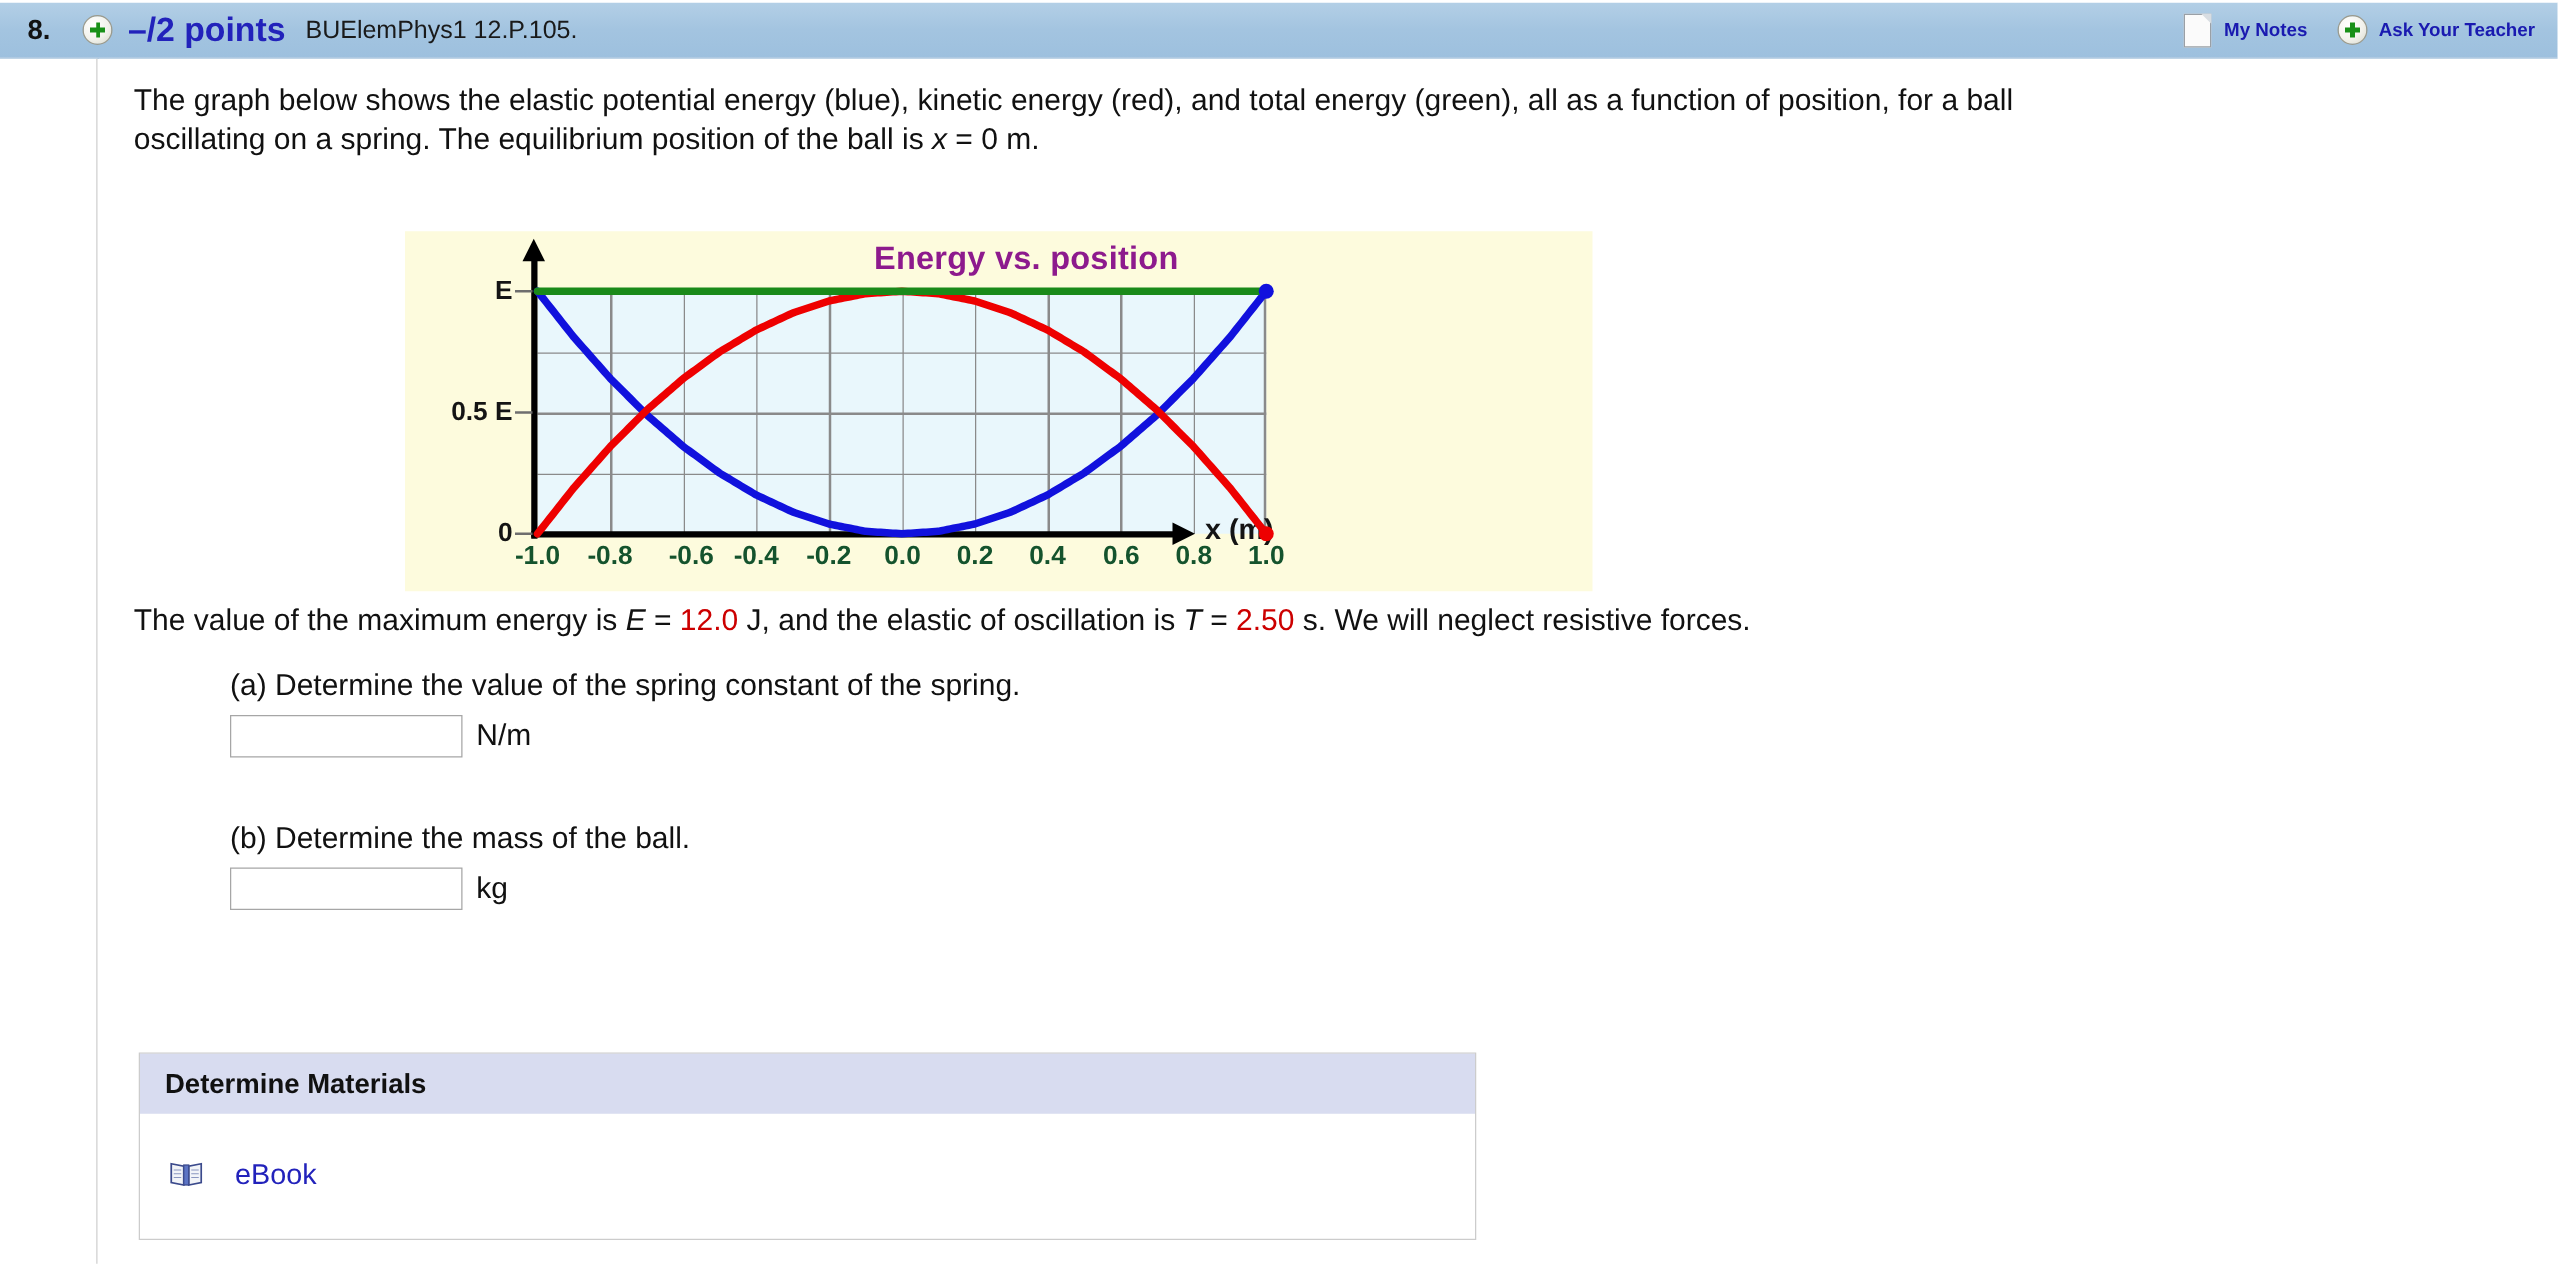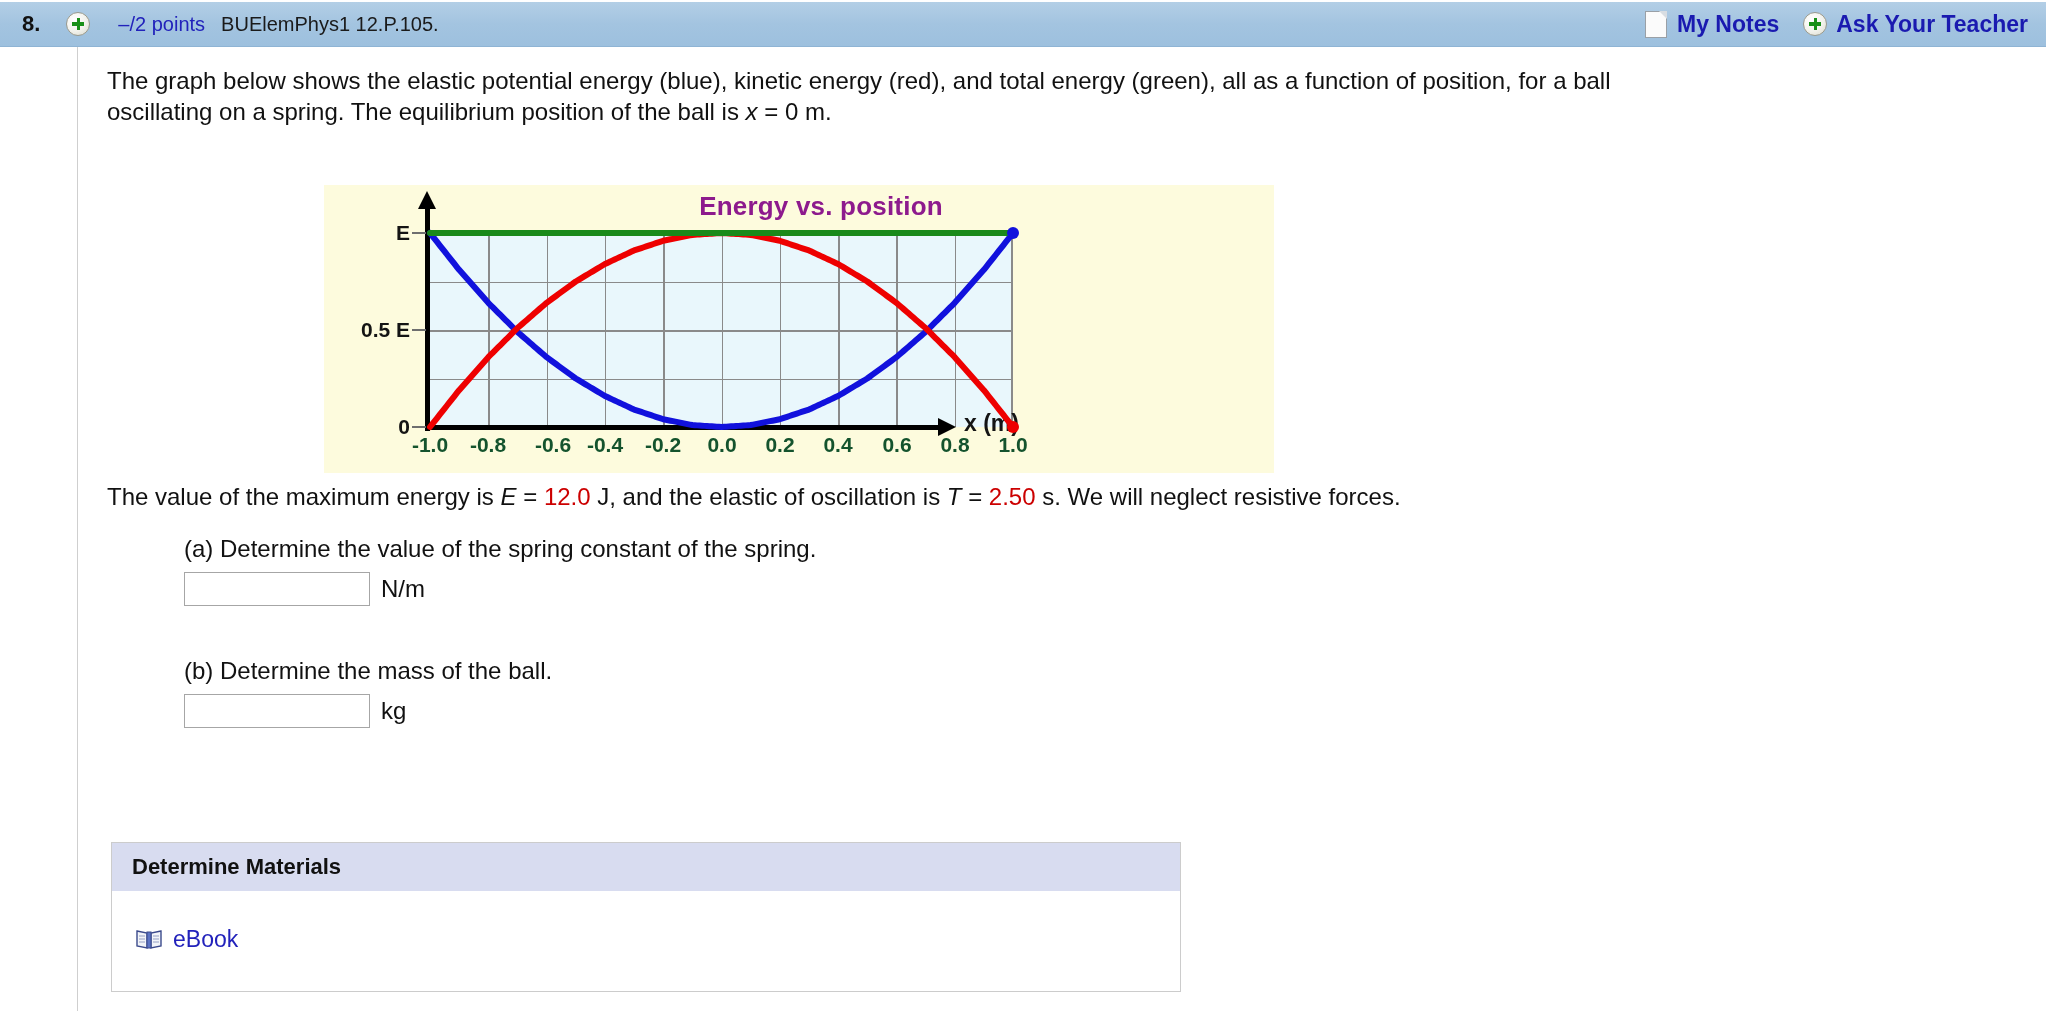--- a/index.html
+++ b/index.html
@@ -41,23 +41,23 @@
   }
   .plus-icon::before, .plus-icon::after {
     content: "";
     position: absolute;
     background: #189018;
   }
   .plus-icon::before { width: 12px; height: 3.5px; }
   .plus-icon::after  { width: 3.5px; height: 12px; }
 
   #points-text {
-    margin-left: 28px;
-    font-size: 20px;
-    font-weight: normal;
+    margin-left: 12px;
+    font-size: 27px;
+    font-weight: bold;
     color: #2222bb;
   }
   #assignment-code {
     margin-left: 16px;
     font-size: 20px;
     color: #1a1a1a;
   }
   #header-right {
     margin-left: auto;
     margin-right: 18px;
@@ -74,21 +74,21 @@
   }
   .note-icon::after {
     content: "";
     position: absolute;
     right: -1px; top: -1px;
     border-width: 0 8px 8px 0;
     border-style: solid;
     border-color: transparent #d8dde2 transparent transparent;
   }
   .hdr-link {
-    font-size: 23px;
+    font-size: 15px;
     font-weight: bold;
     color: #1a1ab0;
     text-decoration: none;
     white-space: nowrap;
   }
   #ask-teacher-wrap { display: flex; align-items: center; gap: 9px; margin-left: 14px; }
 
   
   #left-rail {
     position: absolute;
@@ -261,21 +261,21 @@
     background: #d8dcf0;
     padding: 11px 0 11px 20px;
     font-size: 22px;
     font-weight: bold;
     color: #111111;
   }
   #am-body {
     padding: 22px 0 26px 24px;
     display: flex;
     align-items: center;
-    gap: 11px;
+    gap: 26px;
     height: 100px;
     text-align: center;
   }
   .book-icon {
     width: 26px; height: 22px;
     position: relative;
     flex: 0 0 auto;
   }
   .ebook-link {
     font-size: 23px;

